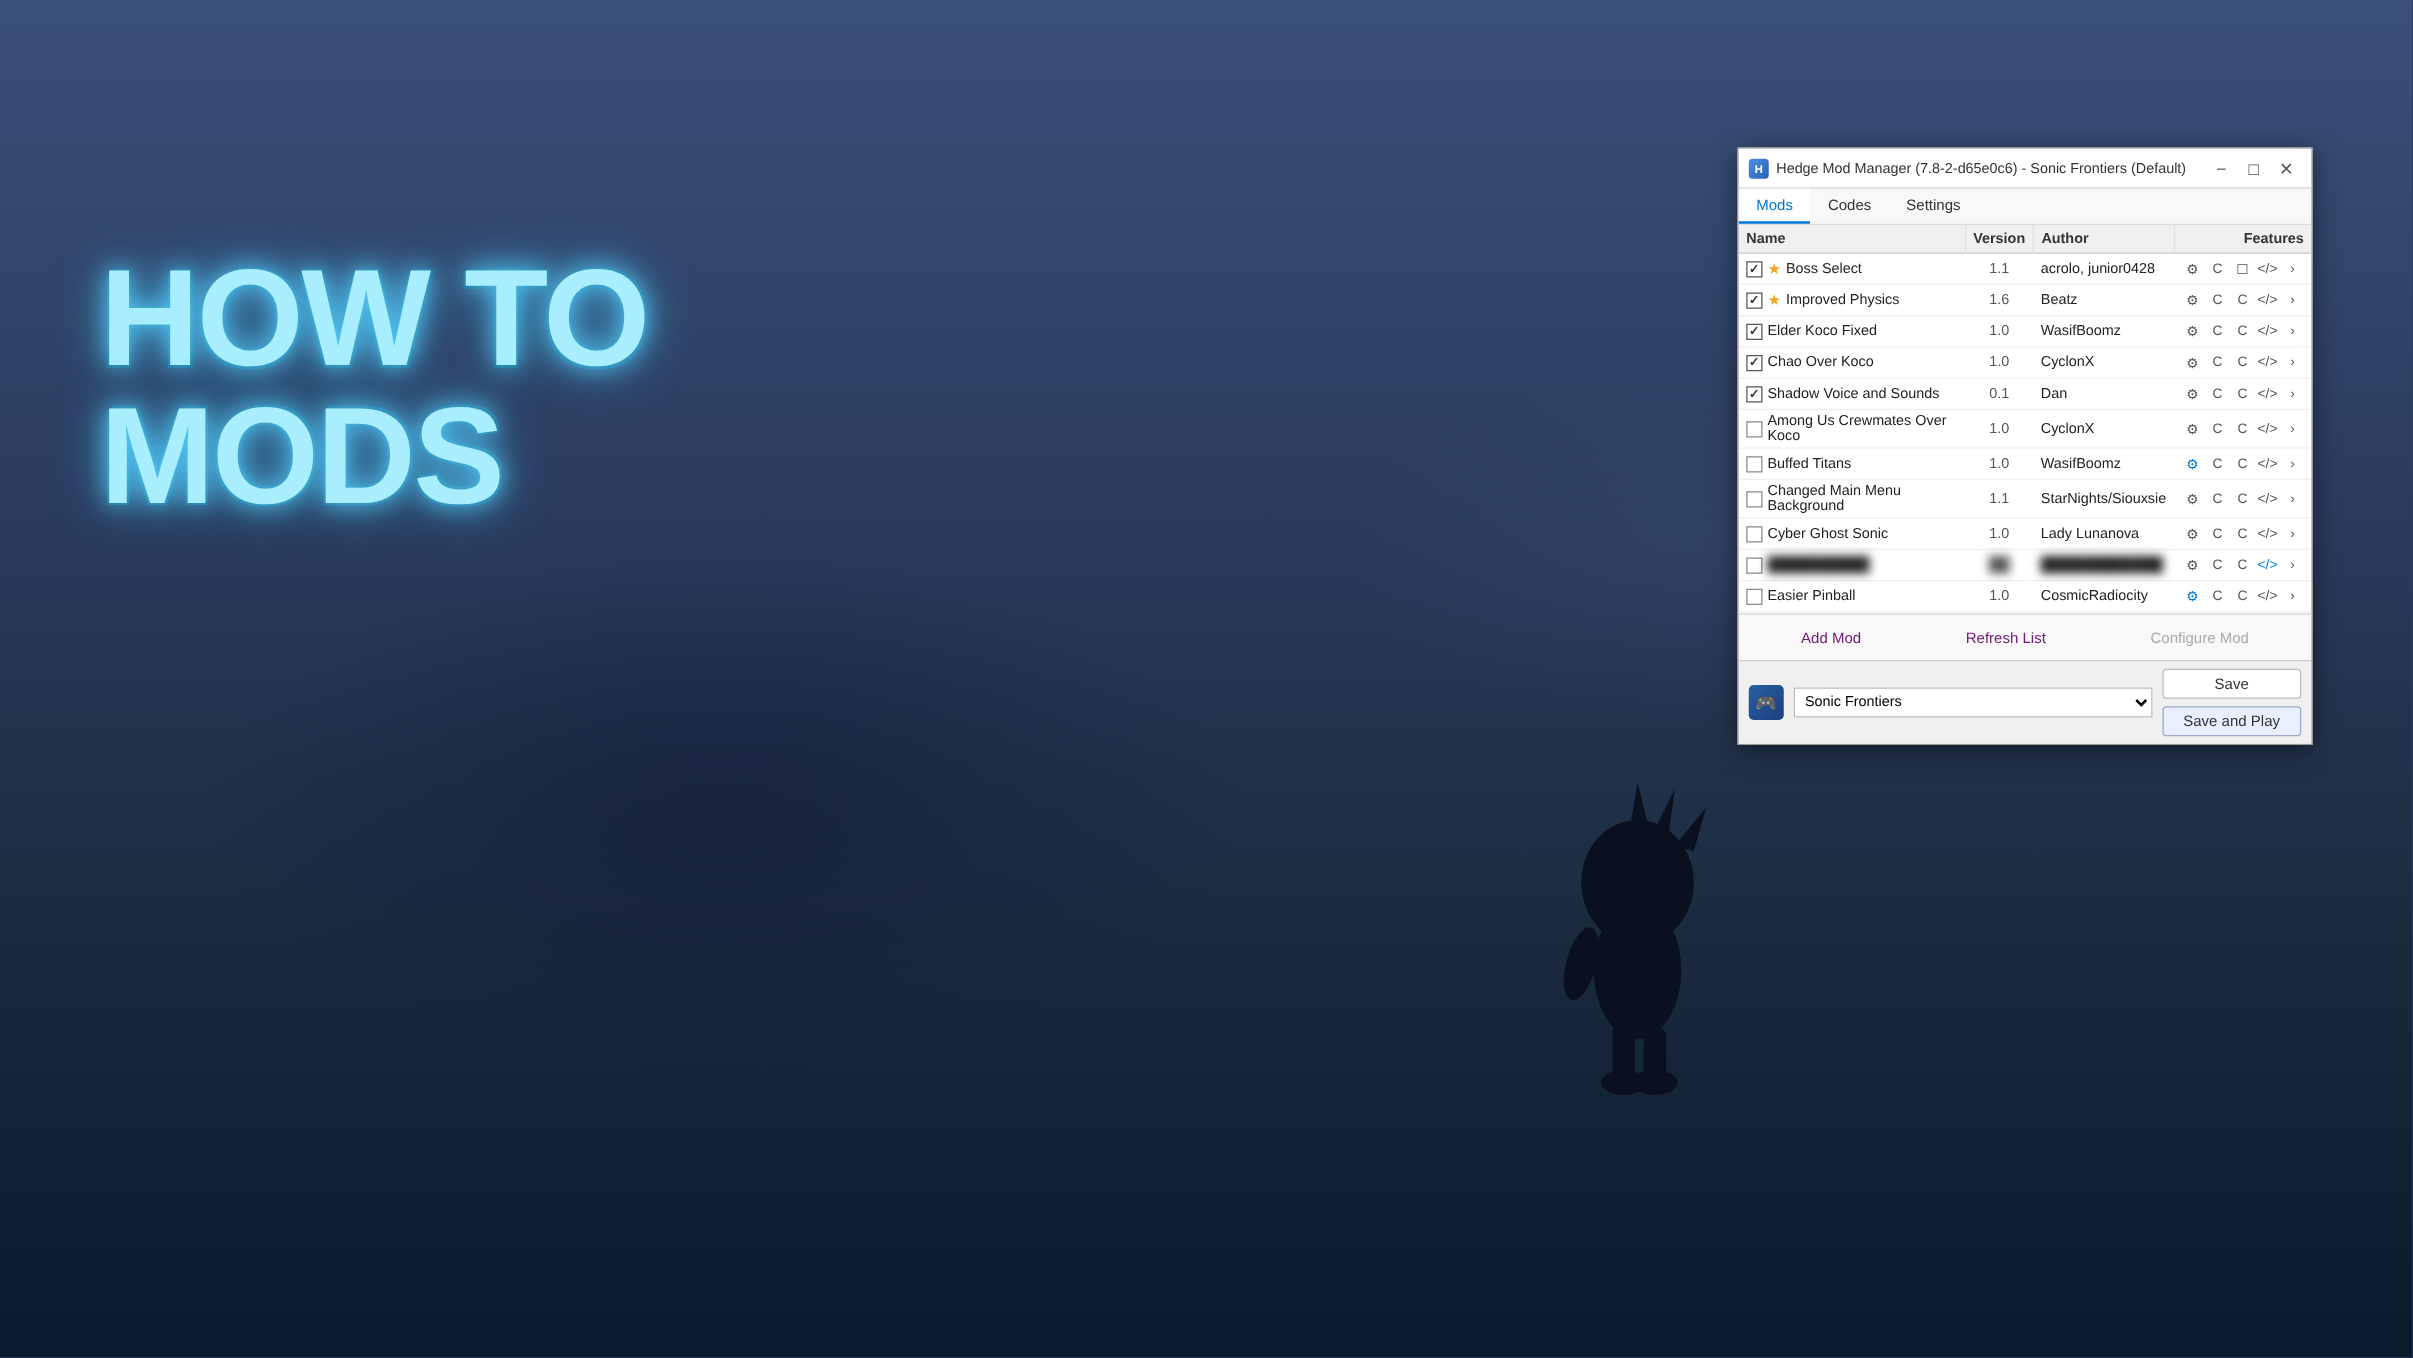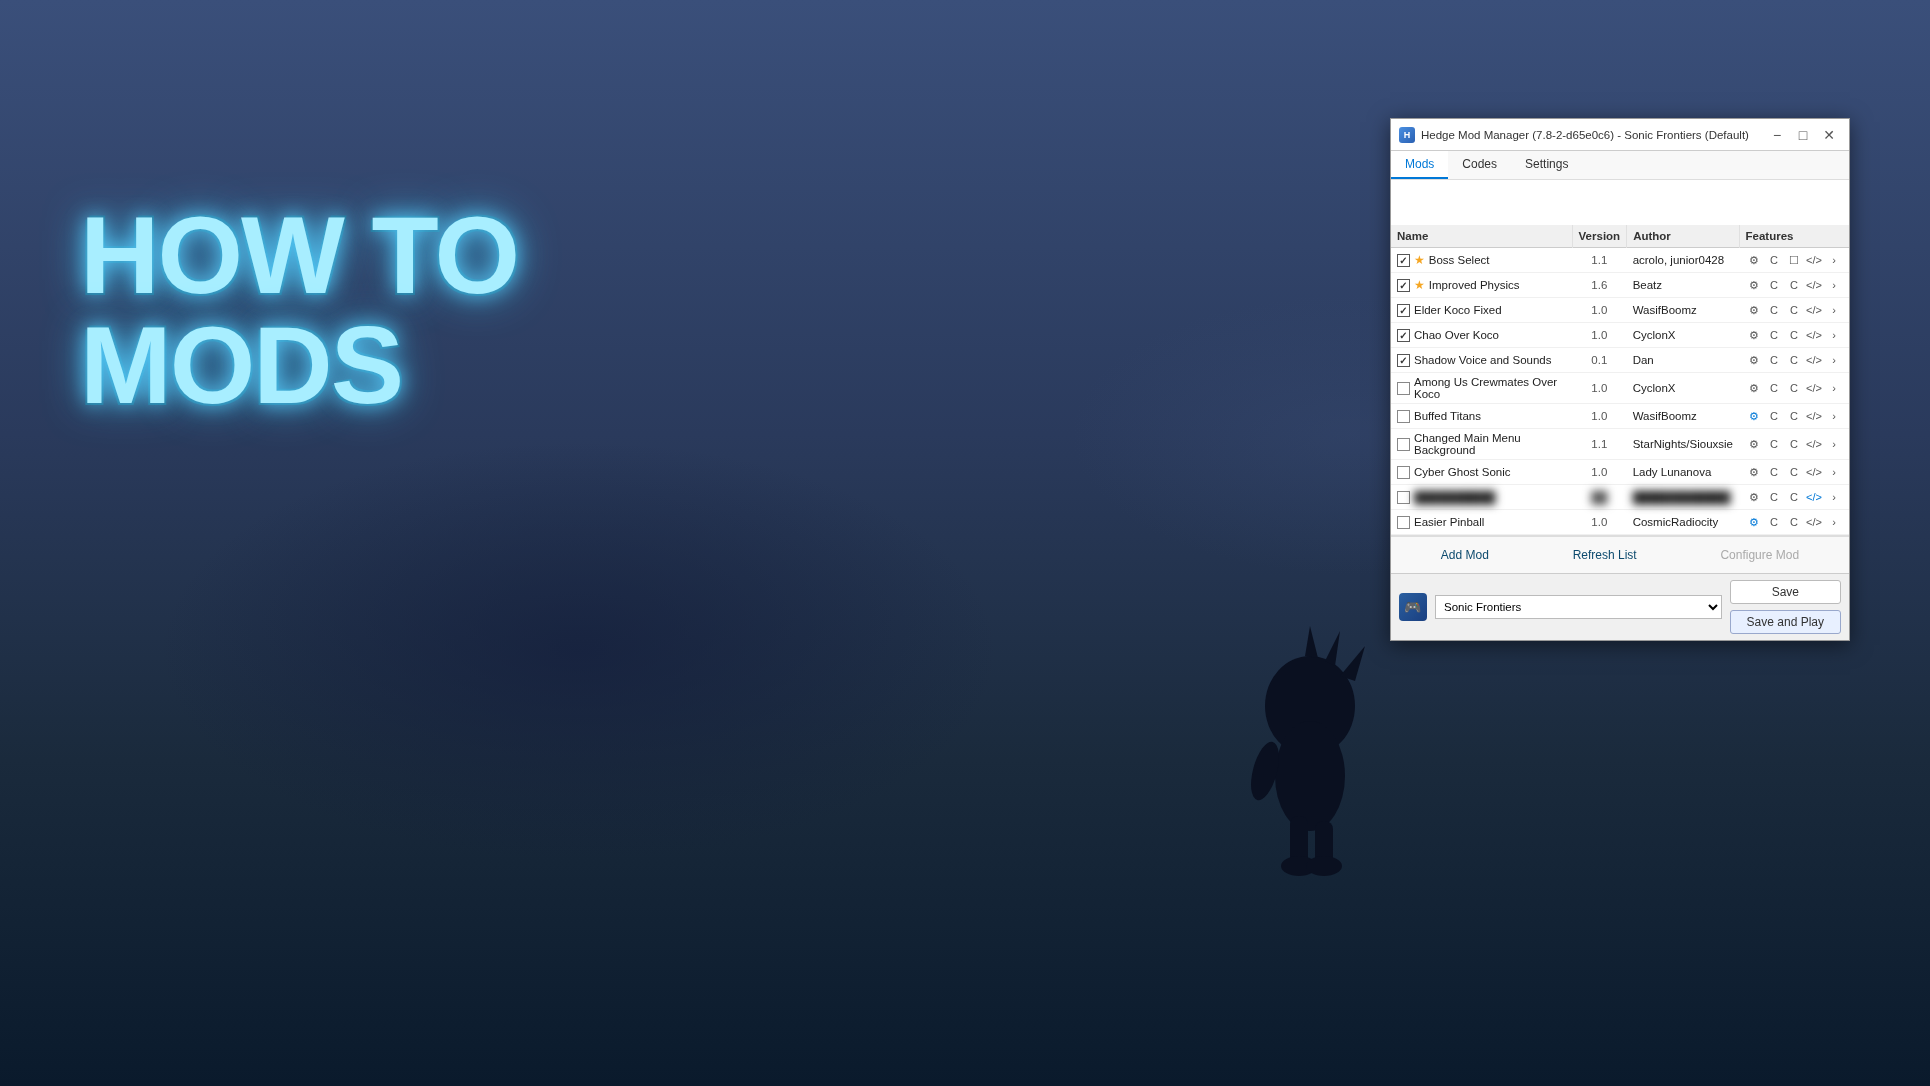--- a/index.html
+++ b/index.html
@@ -145,41 +145,40 @@
       background: #fff;
       overflow-y: auto;
       max-height: 380px;
       border-bottom: 1px solid #ddd;
     }
 
     table {
       width: 100%;
       border-collapse: collapse;
       font-size: 11.5px;
-      margin-top: 45px;
     }
 
     thead tr {
       background: #f0f0f0;
       border-bottom: 1px solid #ccc;
     }
 
     thead th {
       padding: 5px 6px;
       text-align: left;
       font-weight: 600;
       color: #333;
       border-right: 1px solid #e0e0e0;
       white-space: nowrap;
     }
     thead th:last-child { border-right: none; }
     thead th.th-name { width: 200px; }
     thead th.th-version { width: 50px; text-align: center; }
     thead th.th-author { width: 110px; }
-    thead th.th-features { text-align: left; }
+    thead th.th-features { text-align: right; }
 
     tbody tr {
       border-bottom: 1px solid #f0f0f0;
     }
 
     tbody td {
       padding: 3px 6px;
       color: #222;
       vertical-align: middle;
     }
@@ -250,21 +249,21 @@
       display: flex;
       justify-content: space-around;
       align-items: center;
     }
     .btn-flat {
       padding: 5px 14px;
       background: transparent;
       border: none;
       cursor: pointer;
       font-size: 12px;
-      color: #0c4a6e;
+      color: #701a75;
       border-radius: 3px;
     }
     .btn-flat.disabled { color: #aaa; cursor: default; }
 
     
     .footer-bar {
       background: #f0f0f0;
       border-top: 1px solid #ccc;
       padding: 6px 8px;
       display: flex;

